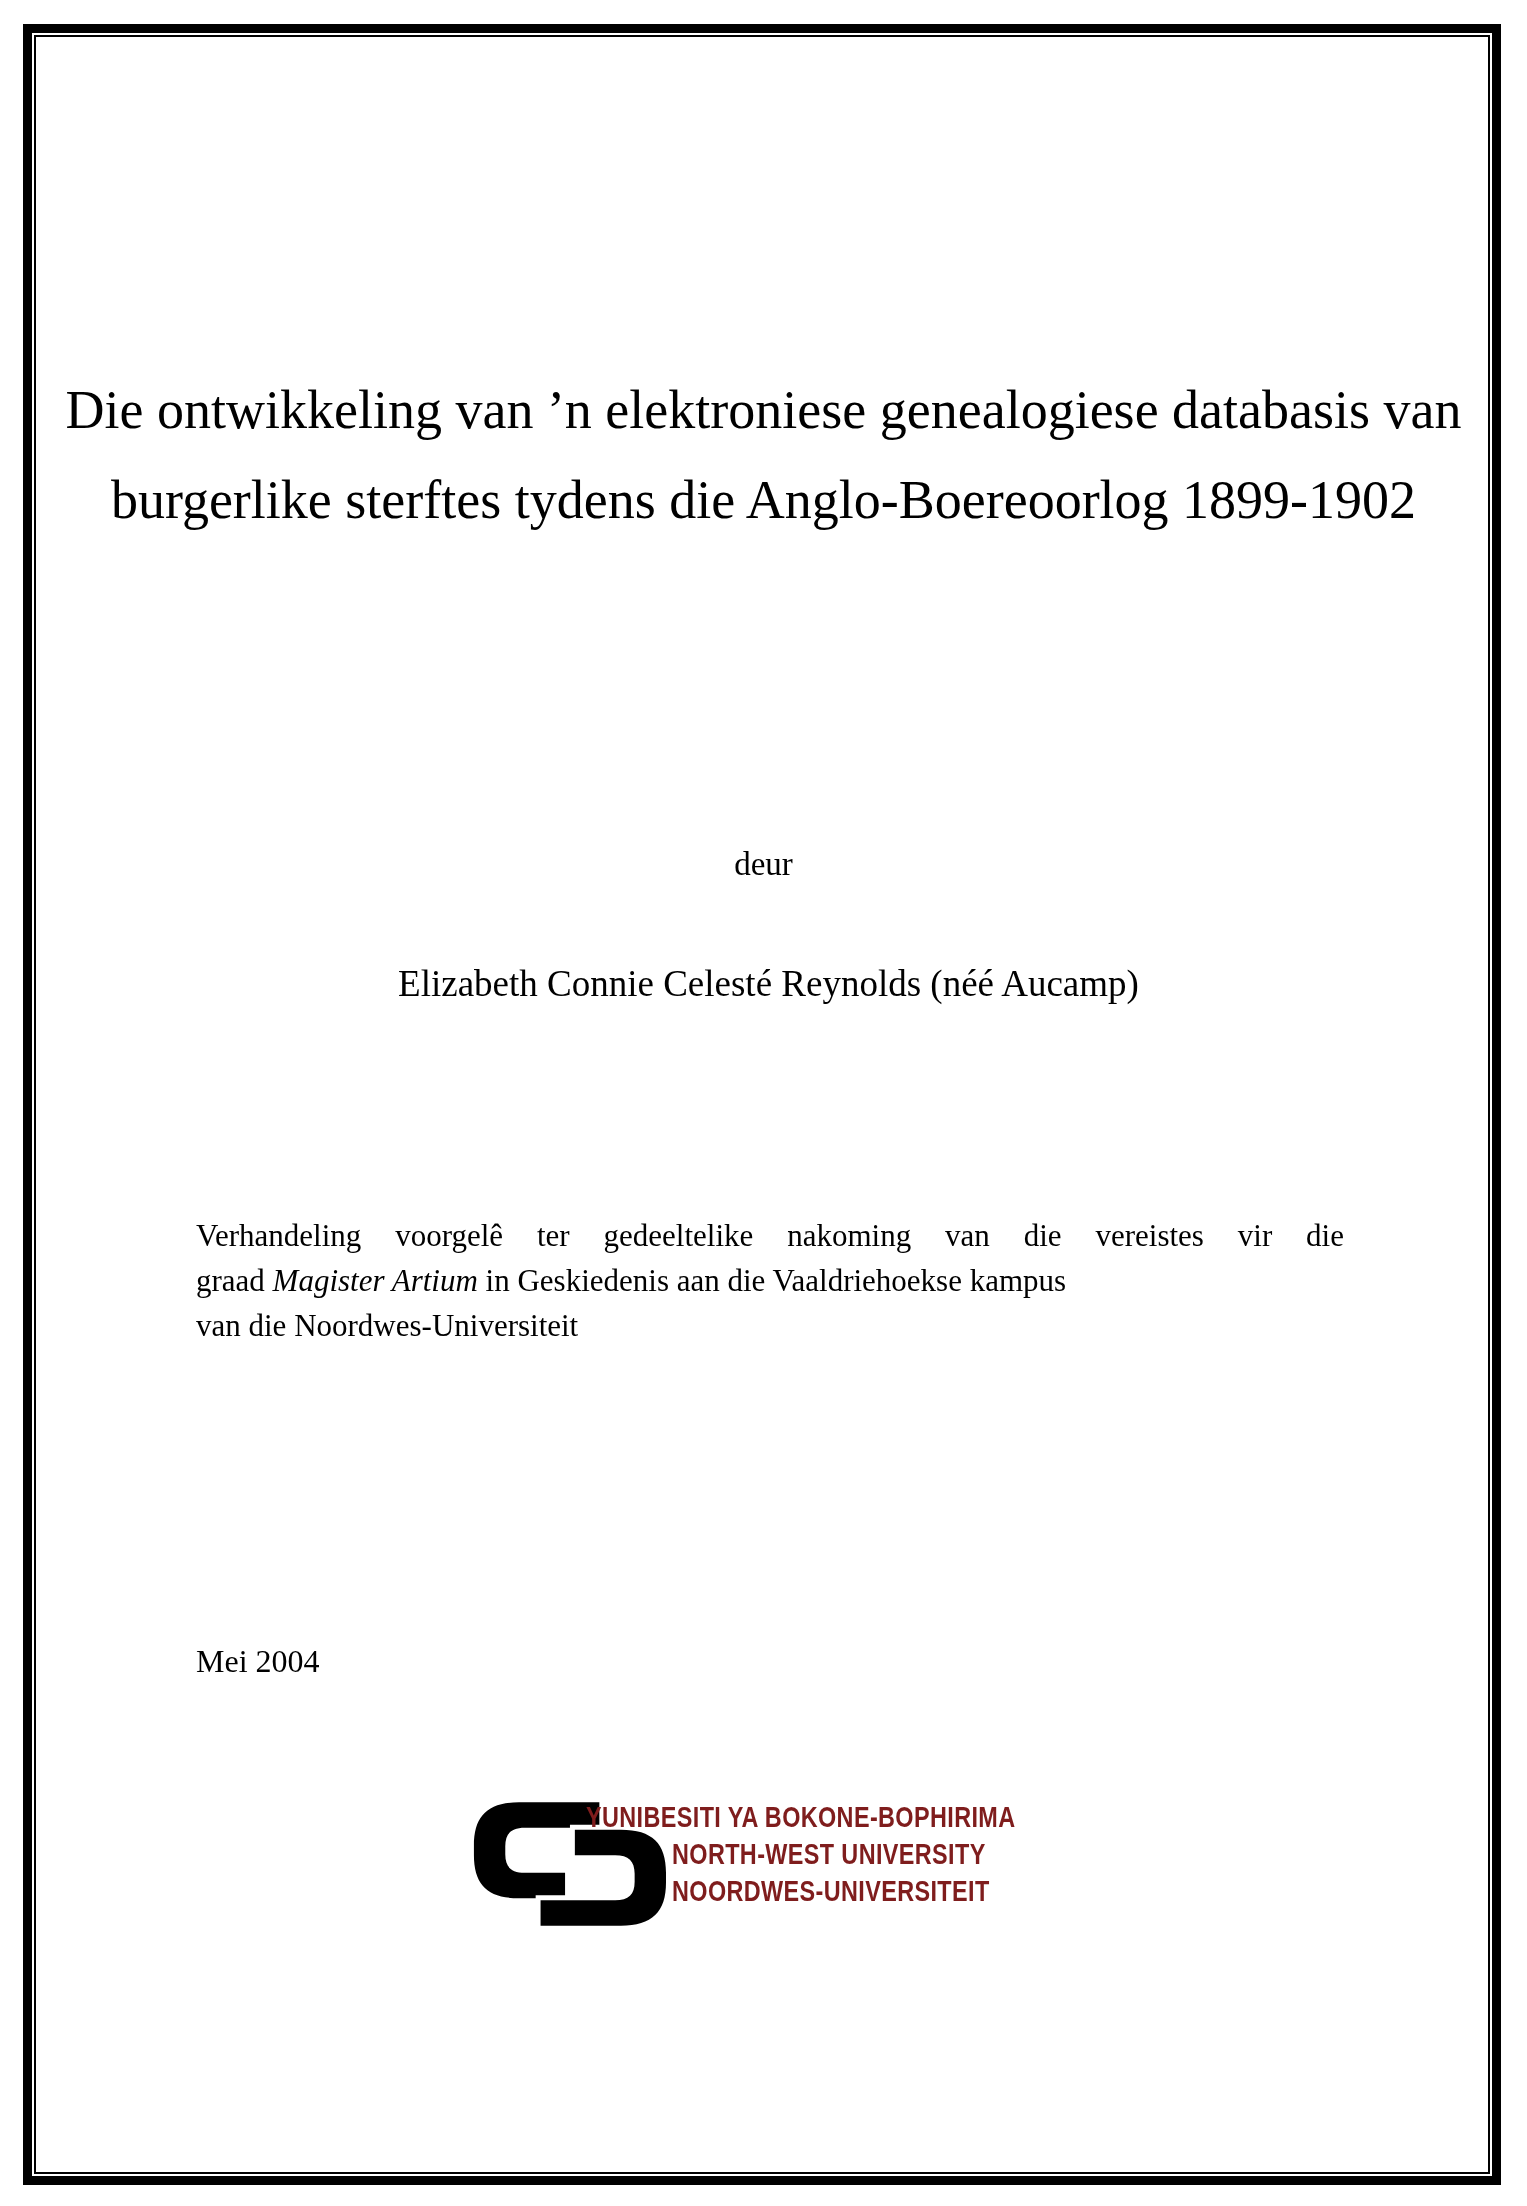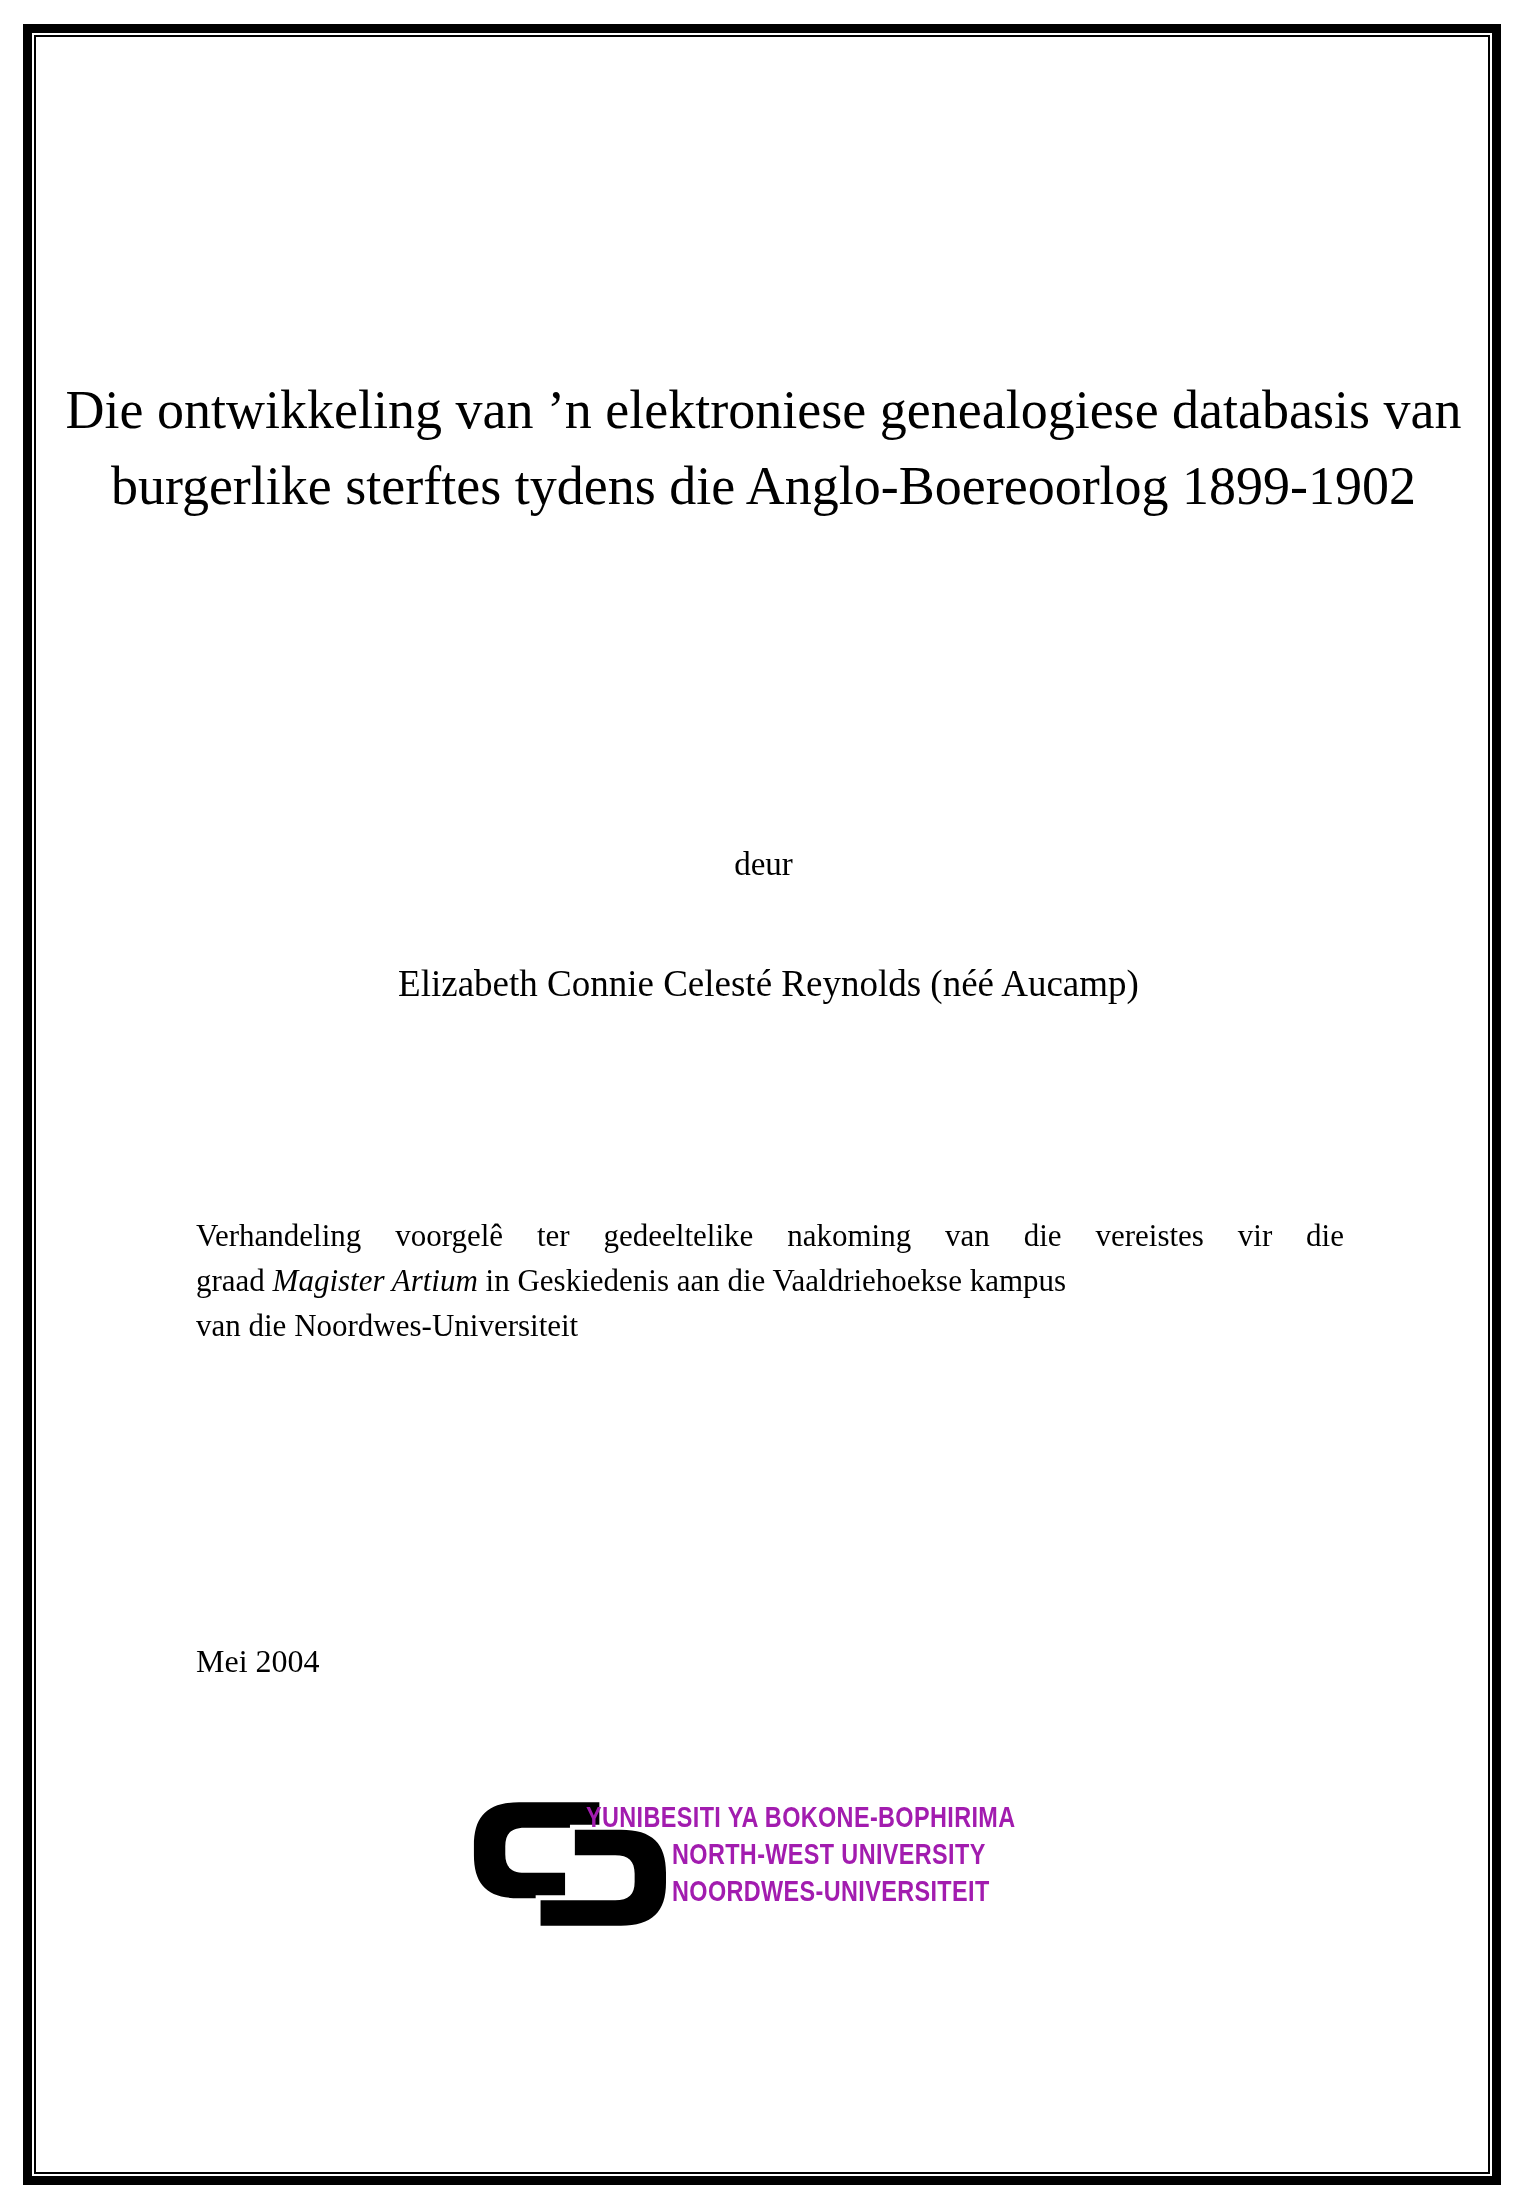--- a/index.html
+++ b/index.html
@@ -35,21 +35,21 @@
     position: absolute;
     left: 0;
     top: 384px;
     width: 1527px;
     text-align: center;
     font-size: 54px;
     font-weight: normal;
     margin: 0;
   }
   .tline { display: block; line-height: 52px; }
-  .tline + .tline { margin-top: 24px; }
+  .tline + .tline { margin-top: 38px; }
   .byline {
     position: absolute;
     left: 0;
     top: 846px;
     width: 1527px;
     text-align: center;
     font-size: 33px;
   }
   .author {
     position: absolute;
@@ -93,21 +93,21 @@
   }
   .logo-text {
     position: absolute;
     left: 116px;
     top: 0;
     font-family: "Liberation Sans", sans-serif;
     font-weight: bold;
     font-size: 30px;
     line-height: 37px;
     white-space: nowrap;
-    color: #a21caf;
+    color: #7f1d1d;
   }
   .logo-line {
     transform: scaleX(0.78);
     transform-origin: left center;
     letter-spacing: 0.5px;
   }
   .logo-line.indent { margin-left: 86px; }
 </style>
 </head>
 <body>

